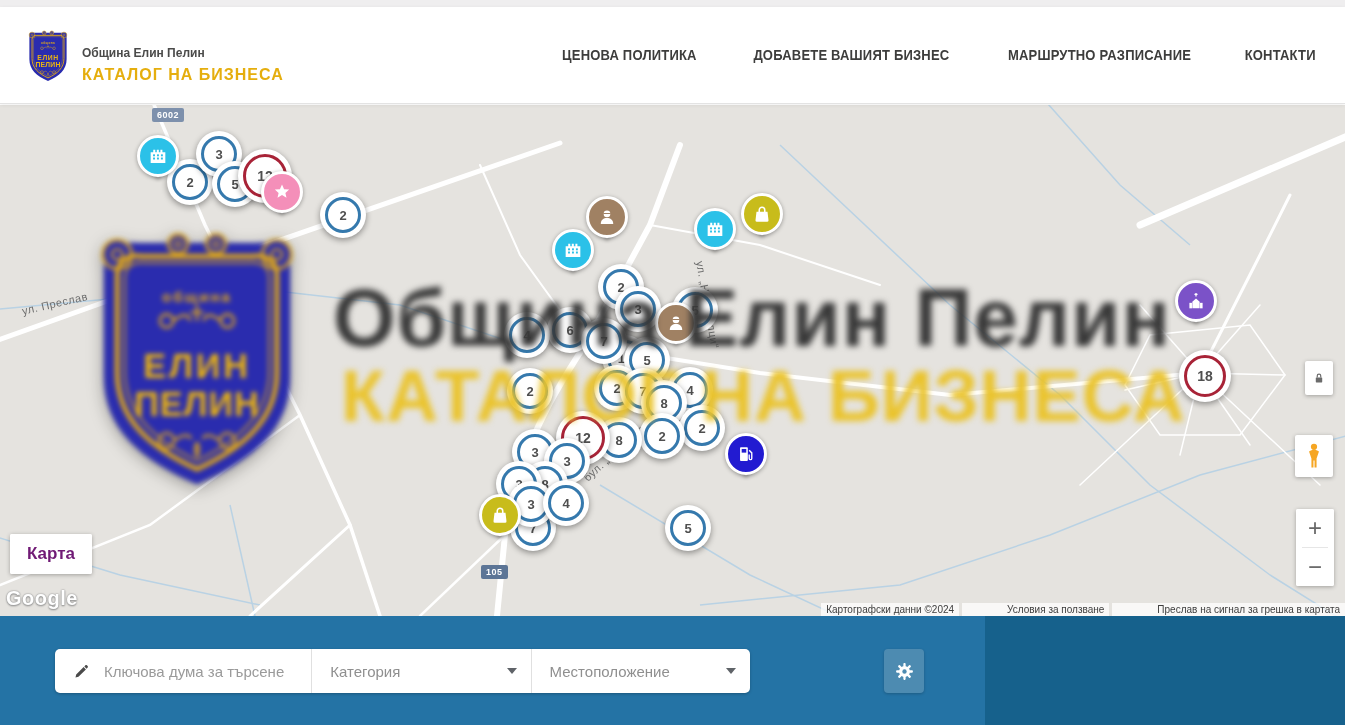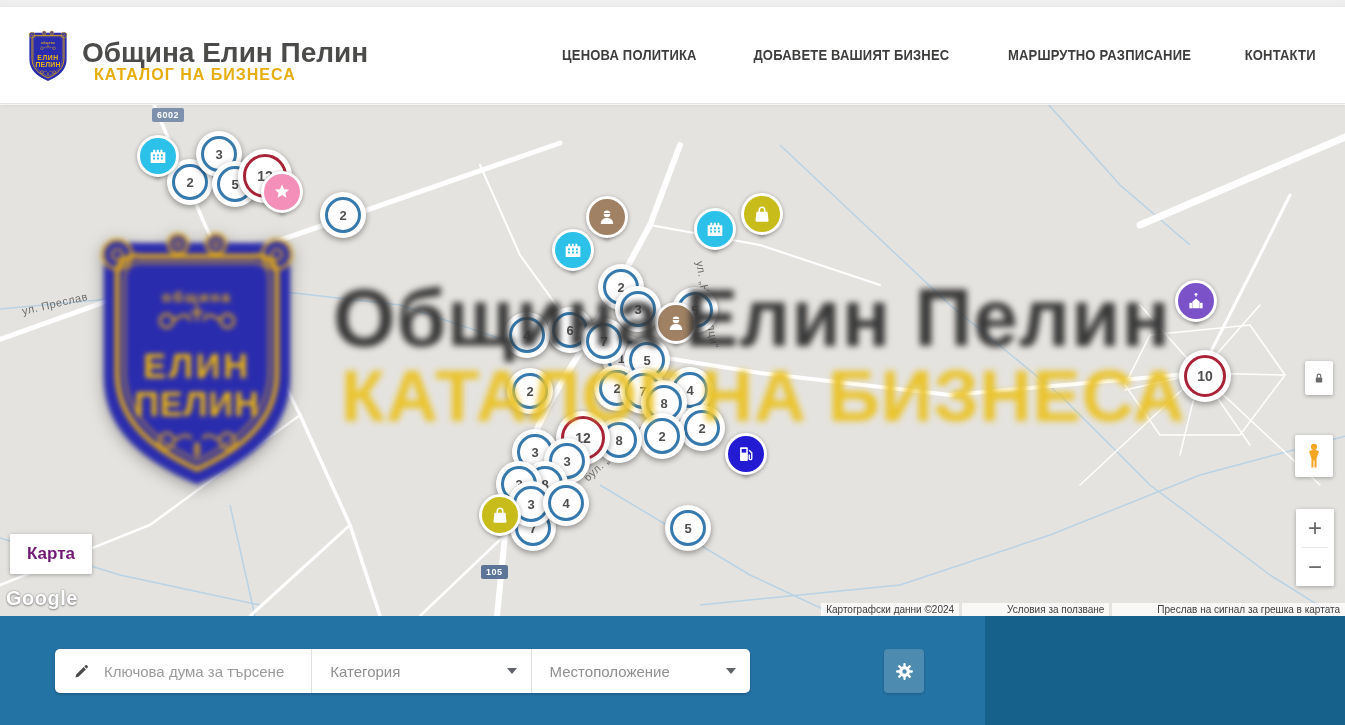--- a/index.html
+++ b/index.html
@@ -6,22 +6,22 @@
   .page{position:relative;width:1345px;height:725px;overflow:hidden;
         font-family:"Liberation Sans",sans-serif;background:#fff;}
 
   
   .top-strip{height:7px;background:#efeeef;}
   header{position:absolute;top:7px;left:0;width:1345px;height:97px;background:#fff;
          border-bottom:1px solid #e3e3e3;box-shadow:0 1px 4px rgba(0,0,0,.07);
          display:flex;align-items:center;padding:0 25px;box-sizing:border-box;z-index:40;}
   .brand{display:flex;align-items:center;text-decoration:none;cursor:pointer;}
   .brand-shield{width:46px;height:57px;margin-right:11px;}
-  .brand-title{font-size:28px;font-weight:700;color:#4b4b4a;line-height:24px;margin-top:16px;}
-  .brand-subtitle{font-size:16px;font-weight:700;color:#e5ae0e;letter-spacing:1px;line-height:20px;margin-left:12px;}
+  .brand-title{font-size:12px;font-weight:700;color:#4b4b4a;line-height:24px;margin-top:16px;}
+  .brand-subtitle{font-size:16px;font-weight:700;color:#e5ae0e;letter-spacing:1px;line-height:20px;}
   nav{margin-left:auto;display:flex;align-items:center;gap:44px;padding-right:2px;}
   nav a{font-size:14px;font-weight:700;color:#3d3d3c;text-decoration:none;cursor:pointer;
         display:inline-block;transform:scaleX(.93);letter-spacing:.2px;white-space:nowrap;}
 
   
   .map{position:absolute;top:105px;left:0;width:1345px;height:511px;background:#e5e3df;
        overflow:hidden;cursor:grab;}
   .roads{position:absolute;left:0;top:0;}
   .street-label{position:absolute;font-size:11px;color:#6e6e6e;white-space:nowrap;
                 transform-origin:left center;letter-spacing:.5px;}
@@ -299,21 +299,21 @@
         <div class="cluster" style="left: 543px; top: 375px; width: 46px; height: 46px;">
           <i style="border-color:#3579ad"></i>
           <b style="font-size:13px">4</b>
         </div>
         <div class="cluster" style="left: 665px; top: 400px; width: 46px; height: 46px;">
           <i style="border-color:#3579ad"></i>
           <b style="font-size:13px">5</b>
         </div>
         <div class="cluster" style="left: 1179px; top: 245px; width: 52px; height: 52px;">
           <i style="border-color:#a82337"></i>
-          <b style="font-size:14px">10</b>
+          <b style="font-size:14px">18</b>
         </div>
         <div class="pin" style="left: 137px; top: 30px; --pc: #2bc1e8;">
           <span class="pin-tail"></span>
           <span class="pin-circle">
             <svg viewBox="0 0 24 24">
               <use href="#icon-factory"></use>
             </svg>
           </span>
         </div>
         <div class="pin" style="left: 586px; top: 91px; --pc: #a08163;">

